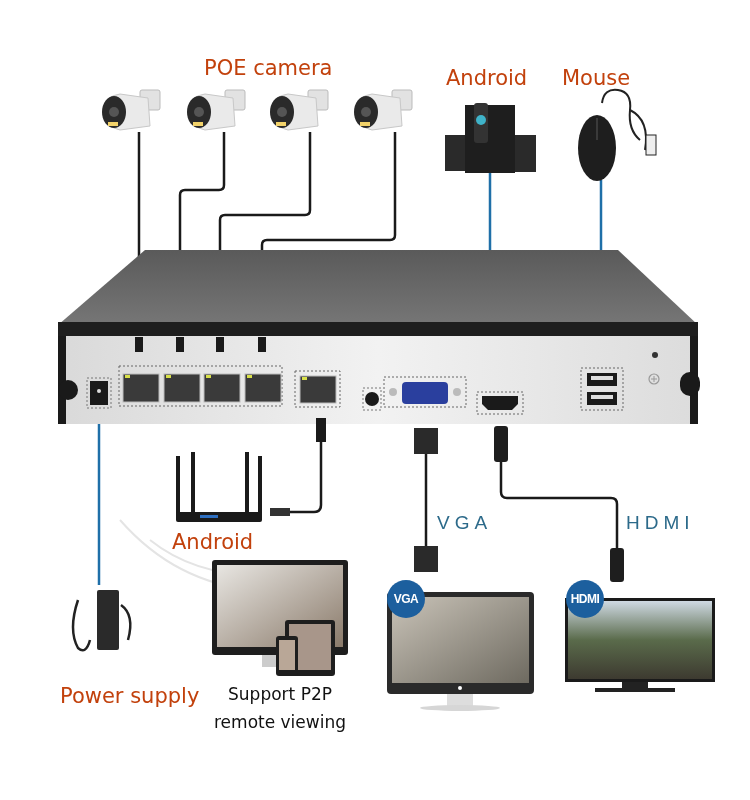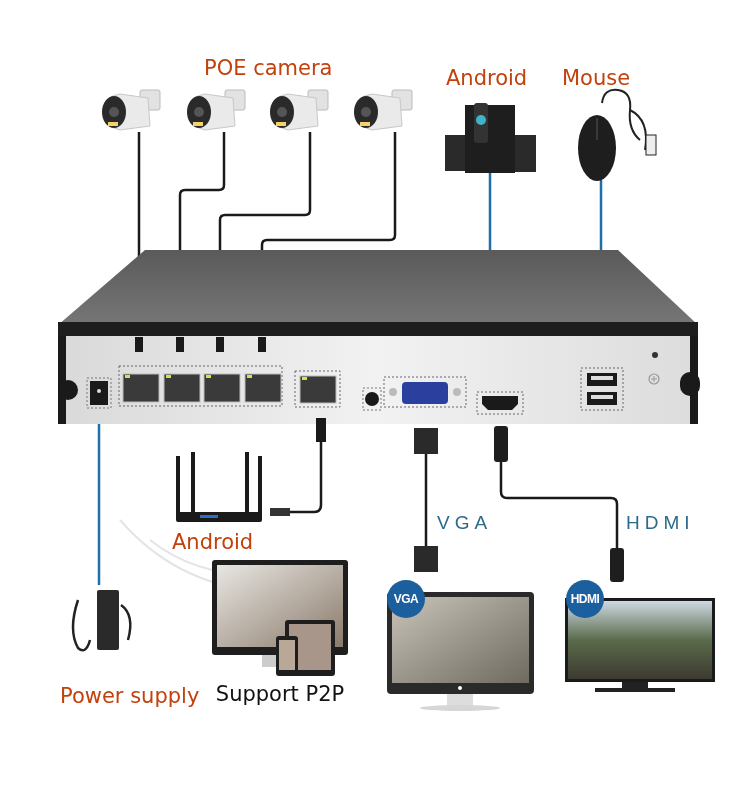--- a/index.html
+++ b/index.html
@@ -1,32 +1,33 @@
 <!DOCTYPE html>
 <html><head>
 <meta charset="utf-8">
 <style>
   html,body{margin:0;padding:0;background:#fff;}
   body{width:750px;height:800px;position:relative;overflow:hidden;font-family:"DejaVu Sans","Liberation Sans",sans-serif;color:#111;}
   .lbl{position:absolute;font-size:21px;color:#c2410c;white-space:nowrap;}
   .lbl-blue{position:absolute;font-size:19px;letter-spacing:5px;color:#2c6a8a;font-family:"Liberation Sans",sans-serif;}
   .badge{position:absolute;width:38px;height:38px;border-radius:50%;background:#1c5f9e;color:#fff;font-size:12px;font-weight:bold;display:flex;align-items:center;justify-content:center;font-family:"Liberation Sans",sans-serif;letter-spacing:-0.5px;z-index:5;}
   svg{position:absolute;left:0;top:0;}
-  .p2p{position:absolute;left:170px;top:680px;width:220px;text-align:center;font-size:21px;line-height:28px;color:#111;}
+  .p2p{position:absolute;left:170px;top:680px;width:220px;text-align:center;font-size:17px;line-height:28px;color:#111;}
 </style>
 </head>
 <body>
 
 <div class="lbl" style="left:204px;top:56px;">POE camera</div>
 <div class="lbl" style="left:446px;top:66px;">Android</div>
 <div class="lbl" style="left:562px;top:66px;">Mouse</div>
 <div class="lbl" style="left:172px;top:530px;">Android</div>
 <div class="lbl" style="left:32px;top:684px;margin-left:28px;">Power supply</div>
 <div class="p2p">
   <div>Support P2P</div>
+  <div>remote viewing</div>
 </div>
 <div class="lbl-blue" style="left:437px;top:512px;">VGA</div>
 <div class="lbl-blue" style="left:626px;top:512px;">HDMI</div>
 
 <div class="badge" style="left:387px;top:580px;">VGA</div>
 <div class="badge" style="left:566px;top:580px;">HDMI</div>
 
 <svg width="750" height="800" viewBox="0 0 750 800">
   <defs>
     <linearGradient id="topg" x1="0" y1="0" x2="0" y2="1">

